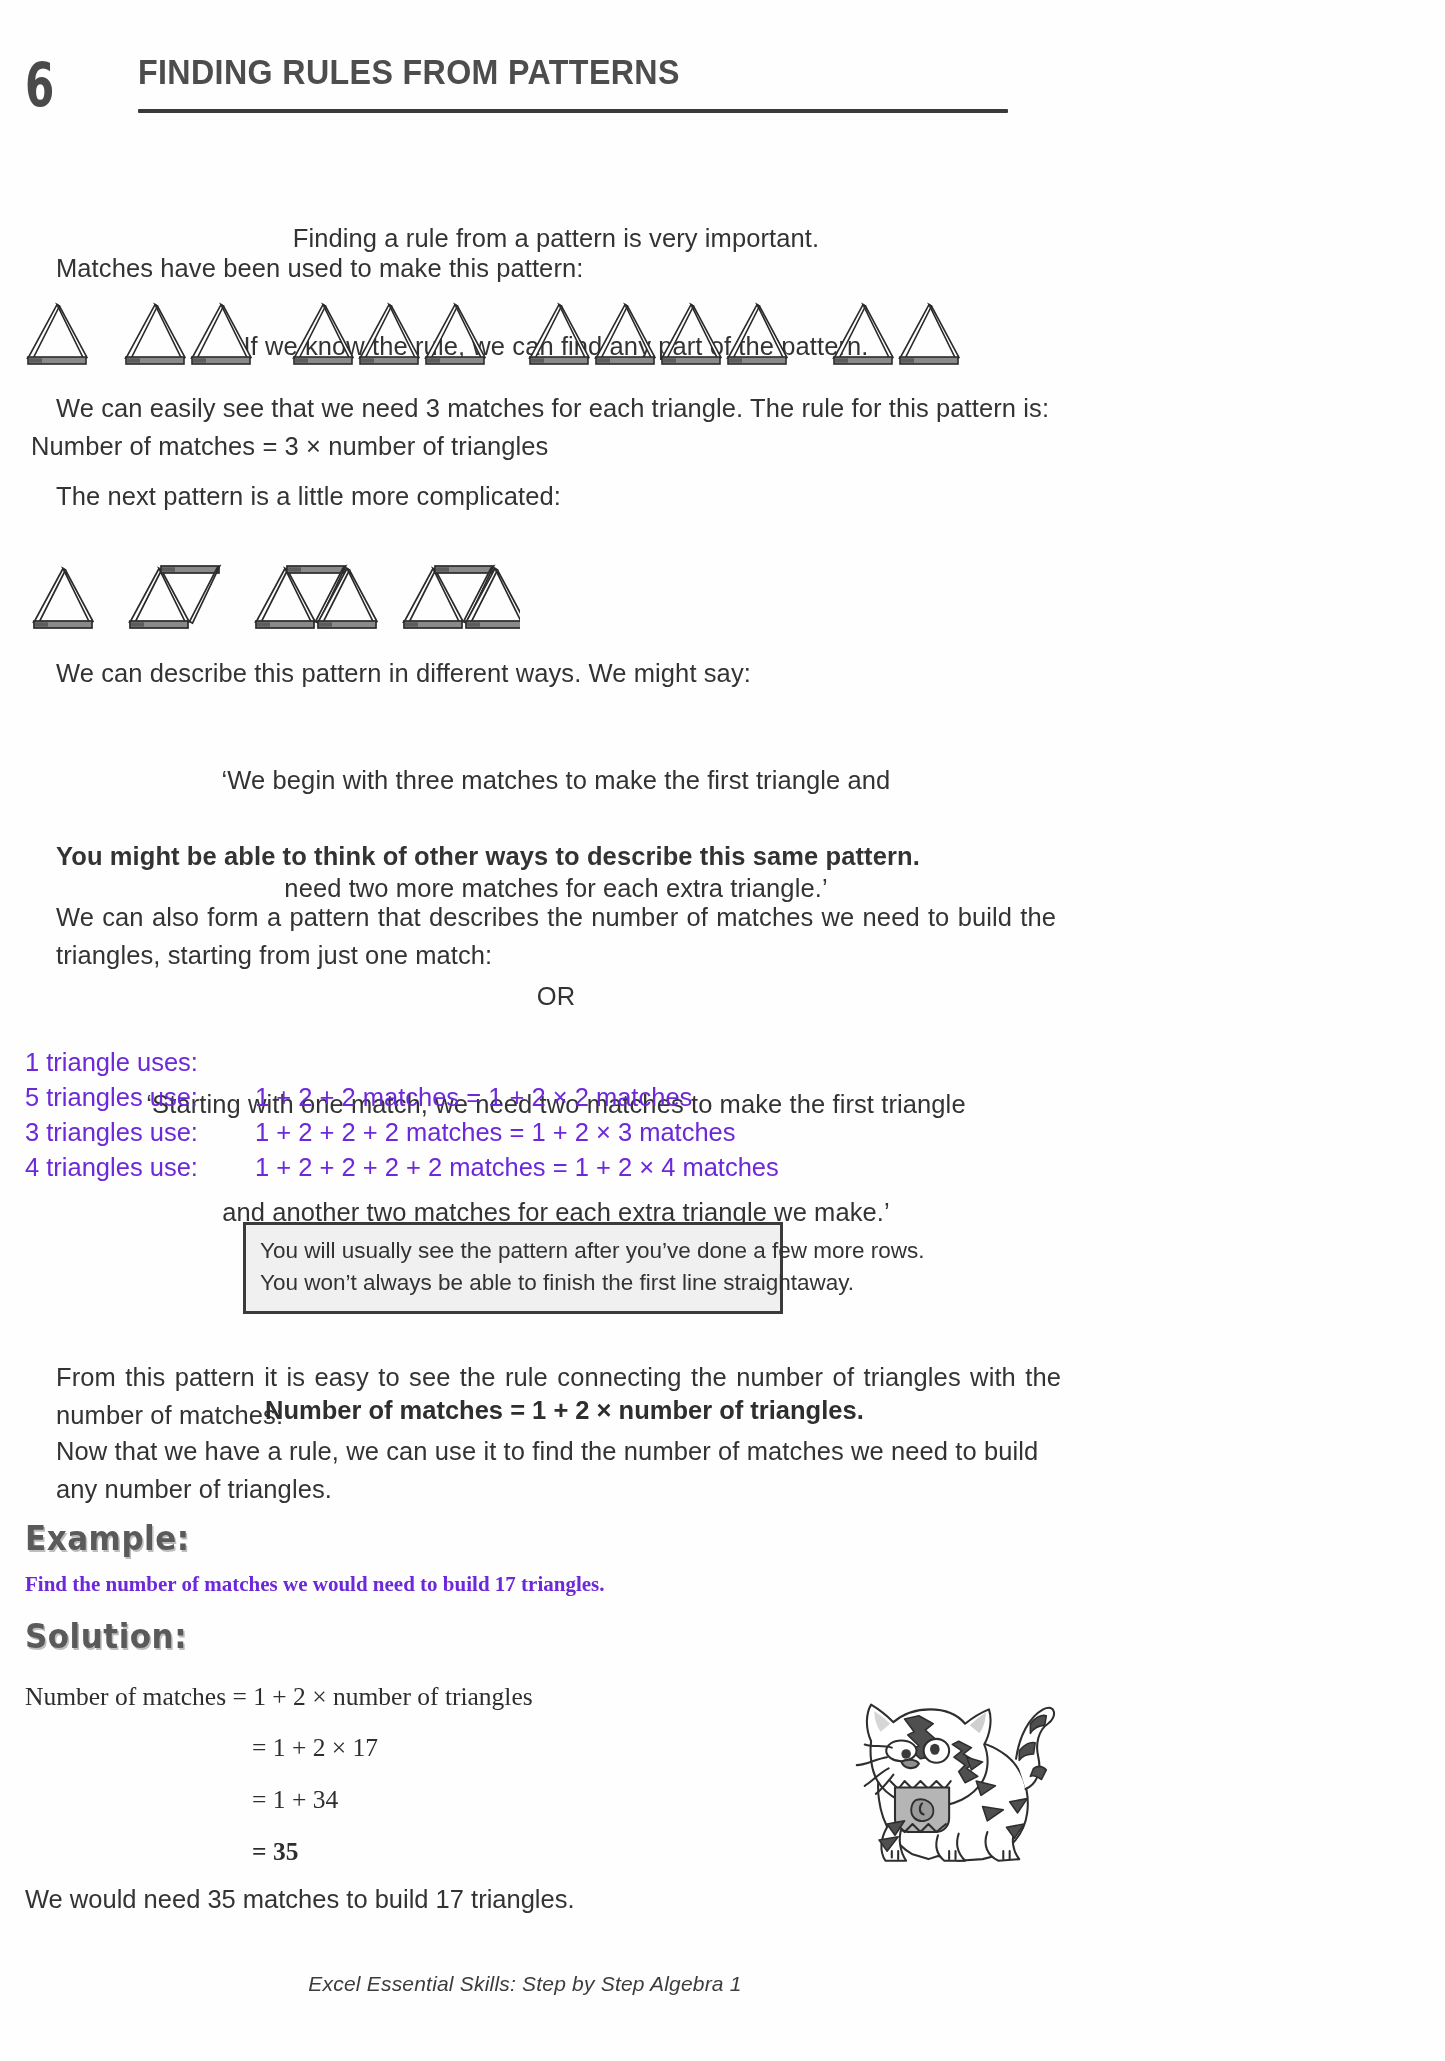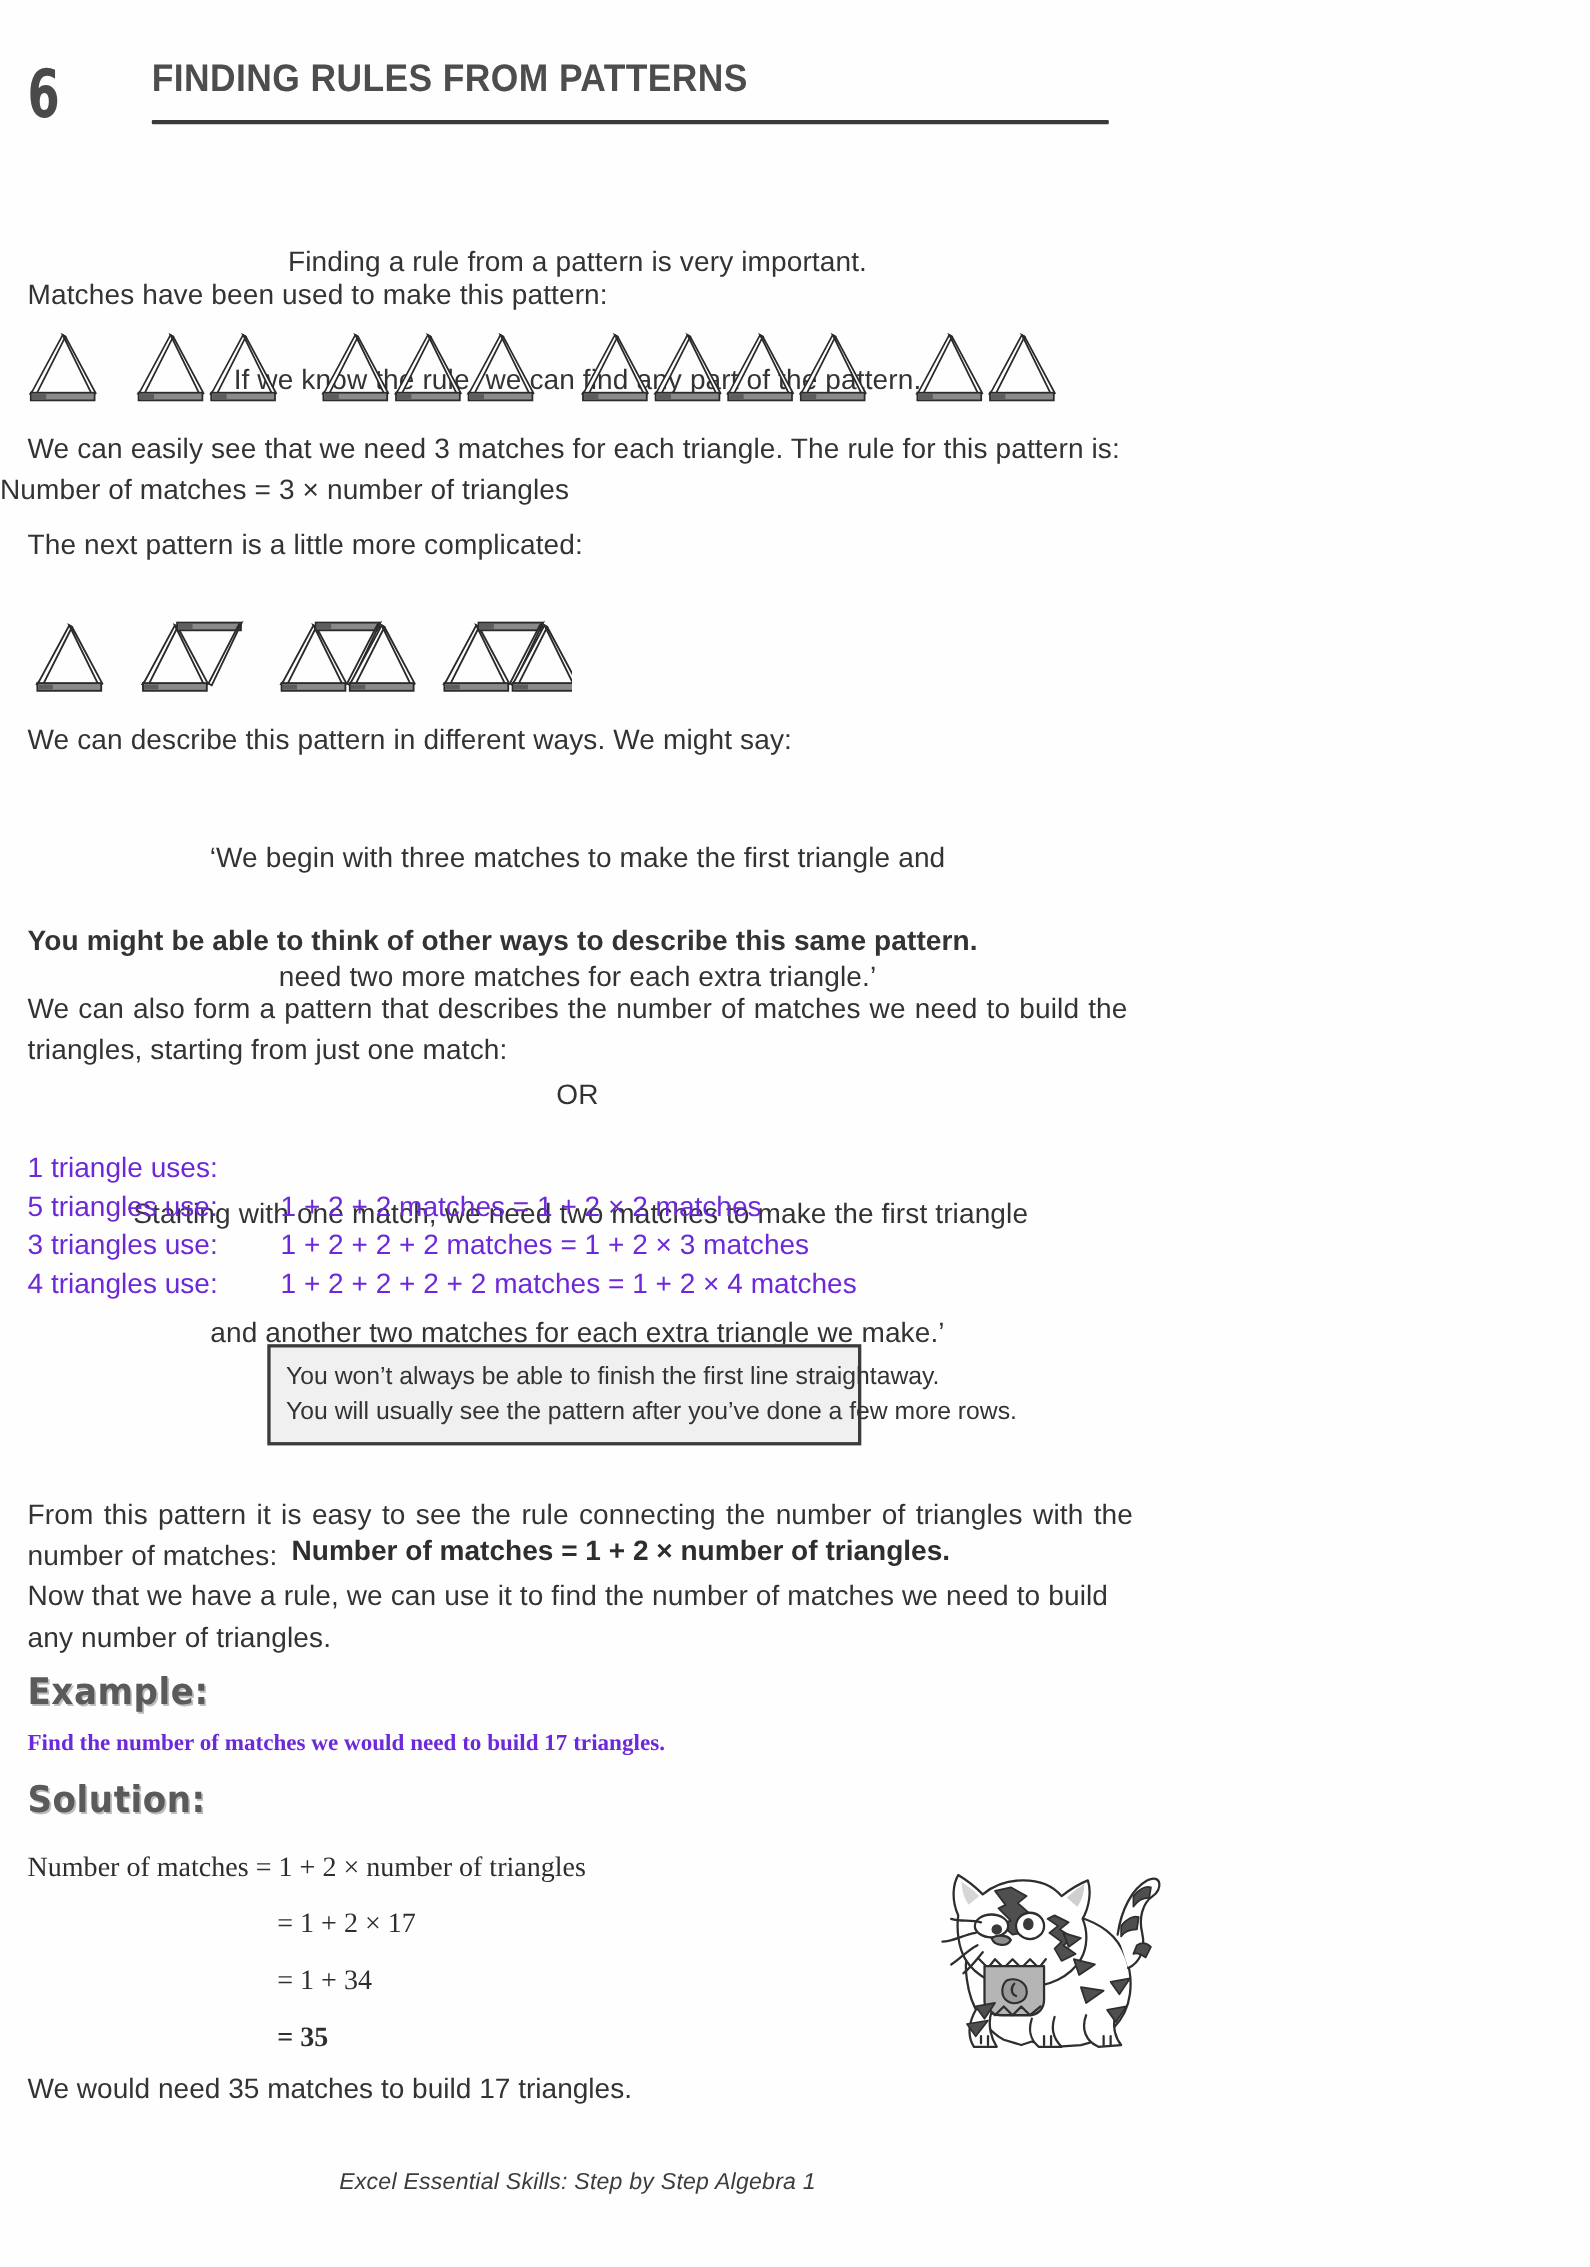--- a/index.html
+++ b/index.html
@@ -64,20 +64,21 @@
 
   
   .txt {
     position: absolute;
     font-family: "Liberation Sans", sans-serif;
     font-size: 25.5px;
     color: #333333;
     line-height: 36px;
     white-space: pre;
     letter-spacing: 0.1px;
+    padding-left: 31px;
   }
 
   .intro {
     left: 0; top: 148px;
     width: 1050px;
     text-align: center;
   }
 
   .para-matches { left: 25px; top: 250px; }
   .para-easysee { left: 25px; top: 390px; width: 1010px; }
@@ -353,22 +354,22 @@
       <span class="eq-label">3 triangles use:</span>
       <span>1 + 2 + 2 + 2 matches = 1 + 2 × 3 matches</span>
     </div>
     <div class="eq-row">
       <span class="eq-label">4 triangles use:</span>
       <span>1 + 2 + 2 + 2 + 2 matches = 1 + 2 × 4 matches</span>
     </div>
   </div>
 
   <div class="tipbox">
+    <div class="tipline">You will usually see the pattern after you’ve done a few more rows.</div>
     <div class="tipline">You won’t always be able to finish the first line straightaway.</div>
-    <div class="tipline">You will usually see the pattern after you’ve done a few more rows.</div>
   </div>
 
   <div class="txt para-frompattern">From this pattern it is easy to see the rule connecting the number of triangles with the number of matches:</div>
   <div class="rule-bold">Number of matches = 1 + 2 × number of triangles.</div>
   <div class="txt para-nowthat">Now that we have a rule, we can use it to find the number of matches we need to build any number of triangles.</div>
 
   <div class="deco-head head-example">Example:</div>
   <div class="example-q">Find the number of matches we would need to build 17 triangles.</div>
 
   <div class="deco-head head-solution">Solution:</div>

